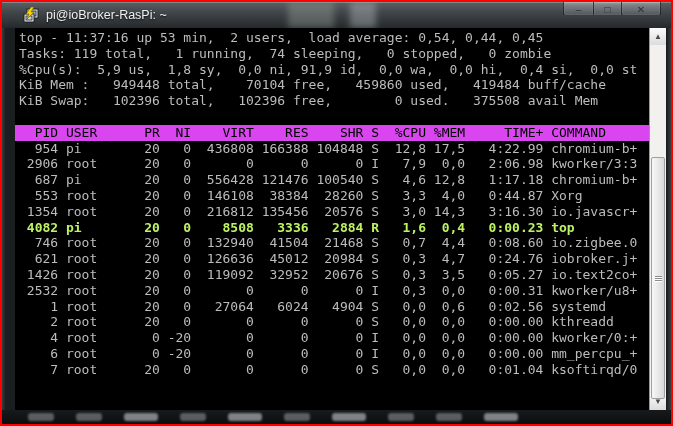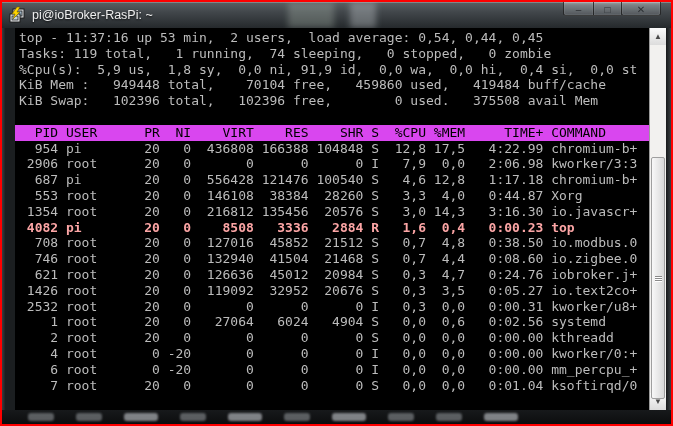--- a/index.html
+++ b/index.html
@@ -9,21 +9,21 @@
     border:2px solid #ff0000;
     background:#1b1e20;
     font-family:"Liberation Sans", sans-serif;
     overflow:hidden;
   }
   
   .titlebar {
     position:relative; height:26px; width:100%;
     background:linear-gradient(to bottom, #5b6063 0%, #41464a 40%, #25292c 100%);
     box-shadow:inset 0 1px 0 rgba(255,255,255,0.25);
-    display:flex; align-items:center; padding-left:6px;
+    display:flex; align-items:center; padding-left:20px;
     overflow:hidden;
   }
   .glass-streak {
     position:absolute; left:286px; top:0; width:46px; height:26px;
     background:rgba(190,205,190,0.28); filter:blur(3px);
   }
   .glass-streak2 {
     position:absolute; left:348px; top:0; width:26px; height:26px;
     background:rgba(230,235,240,0.30); filter:blur(3px);
   }
@@ -48,21 +48,21 @@
   .edge-r { width:5px; background:linear-gradient(to left,#3a3e41,#17191b); }
   
   .term {
     flex:1 1 auto; background:#000; overflow:hidden;
     font-family:"DejaVu Sans Mono","Liberation Mono",monospace;
     font-size:13px; line-height:15.8px;
     color:#bcbcbc; padding-top:2px;margin-left:9px;
   }
   .line { white-space:pre; height:15.8px; padding-left:4px; }
   .line.header { background:#d946ef; color:#000; }
-  .line.bold { color:#fca5a5; font-weight:bold; }
+  .line.bold { color:#bef264; font-weight:bold; }
   
   .scrollbar {
     width:17px; background:#eceae8; display:flex; flex-direction:column;
     border-left:1px solid #9a9a9a;
   }
   .sb-btn {
     height:17px; flex:0 0 auto; display:flex; align-items:center; justify-content:center;
     background:linear-gradient(to bottom,#fbfbfb,#dcdcdc);
     color:#4a4a4a; font-size:8px;
   }
@@ -124,21 +124,20 @@
         </div>
       <div class="line"></div>
       <div class="line header" id="hdr">  PID USER      PR  NI    VIRT    RES    SHR S  %CPU %MEM     TIME+ COMMAND</div>
       <div id="rows">
           <div class="line">  954 pi        20   0  436808 166388 104848 S  12,8 17,5   4:22.99 chromium-b+</div>
           <div class="line"> 2906 root      20   0       0      0      0 I   7,9  0,0   2:06.98 kworker/3:3</div>
           <div class="line">  687 pi        20   0  556428 121476 100540 S   4,6 12,8   1:17.18 chromium-b+</div>
           <div class="line">  553 root      20   0  146108  38384  28260 S   3,3  4,0   0:44.87 Xorg</div>
           <div class="line"> 1354 root      20   0  216812 135456  20576 S   3,0 14,3   3:16.30 io.javascr+</div>
           <div class="line bold"> 4082 pi        20   0    8508   3336   2884 R   1,6  0,4   0:00.23 top</div>
-          <div class="line">  708 root      20   0  127016  45852  21512 S   0,7  4,8   0:38.50 io.modbus.0</div>
           <div class="line">  746 root      20   0  132940  41504  21468 S   0,7  4,4   0:08.60 io.zigbee.0</div>
           <div class="line">  621 root      20   0  126636  45012  20984 S   0,3  4,7   0:24.76 iobroker.j+</div>
           <div class="line"> 1426 root      20   0  119092  32952  20676 S   0,3  3,5   0:05.27 io.text2co+</div>
           <div class="line"> 2532 root      20   0       0      0      0 I   0,3  0,0   0:00.31 kworker/u8+</div>
           <div class="line">    1 root      20   0   27064   6024   4904 S   0,0  0,6   0:02.56 systemd</div>
           <div class="line">    2 root      20   0       0      0      0 S   0,0  0,0   0:00.00 kthreadd</div>
           <div class="line">    4 root       0 -20       0      0      0 I   0,0  0,0   0:00.00 kworker/0:+</div>
           <div class="line">    6 root       0 -20       0      0      0 I   0,0  0,0   0:00.00 mm_percpu_+</div>
           <div class="line">    7 root      20   0       0      0      0 S   0,0  0,0   0:01.04 ksoftirqd/0</div>
         </div>

